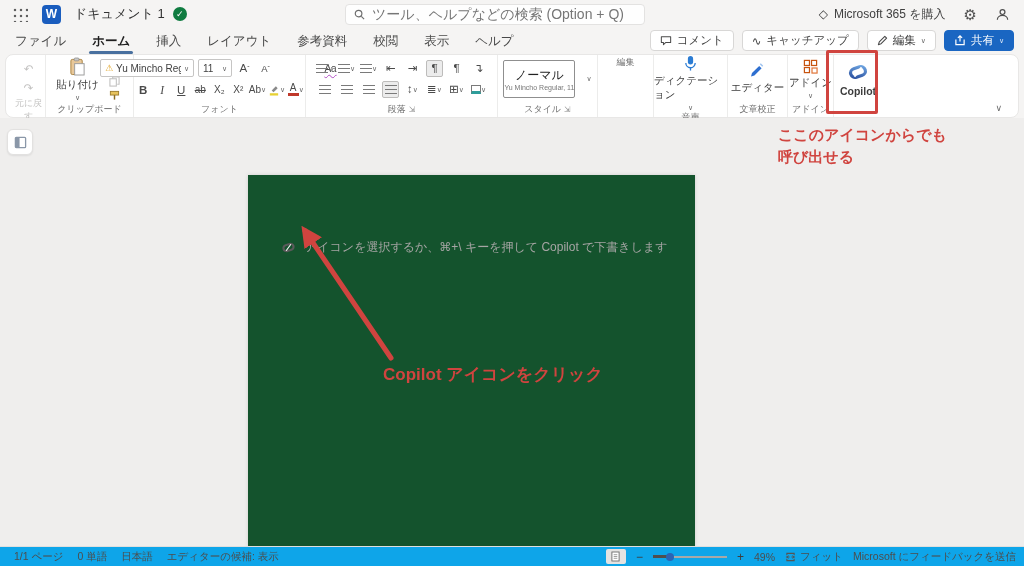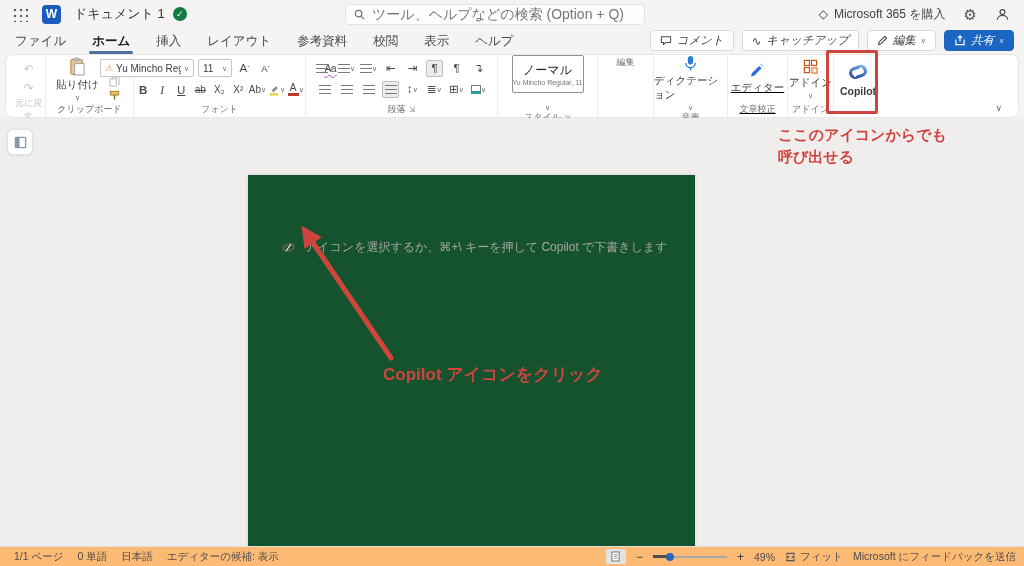--- a/index.html
+++ b/index.html
@@ -16,21 +16,21 @@
   .searchbox { position:absolute; left:345px; top:4px; width:300px; height:21px; background:#fefefe; border:1px solid #e3e2e1; border-radius:4px; display:flex; align-items:center; padding:0 8px; gap:7px; color:#767676; font-size:14px; cursor:text; }
   .hdr-right { position:absolute; right:14px; top:0; height:28px; display:flex; align-items:center; gap:18px; }
   .buy { display:flex; align-items:center; gap:6px; font-size:12px; color:#404040; cursor:pointer; }
   .gear { font-size:15px; color:#515151; cursor:pointer; line-height:1; }
 
   
   .menurow { position:absolute; left:0; top:28px; width:1024px; height:26px; display:flex; align-items:center; padding-left:14px; gap:24px; }
   .mtab { font-size:12.5px; color:#494949; cursor:pointer; position:relative; padding:4px 1px; }
   .mtab.active { color:#1f1f1f; font-weight:bold; }
   .mtab.active::after { content:""; position:absolute; left:-2px; right:-2px; bottom:0; height:3px; border-radius:2px; background:var(--tab-underline); }
-  .menurow-right { position:absolute; right:10px; top:2px; display:flex; gap:8px; align-items:flex-end;font-style:italic; }
+  .menurow-right { position:absolute; right:10px; top:2px; display:flex; gap:8px; align-items:flex-end; }
   .chipbtn { height:21px; display:flex; align-items:center; gap:5px; padding:0 9px; border:1px solid #d8d7d6; border-radius:4px; background:#fff; font-size:11.5px; color:#3f3f3f; cursor:pointer; }
   .chipbtn.primary { background:var(--share-blue); border-color:var(--share-blue); color:#fff; }
   .cv { font-size:7px; color:#6a6a6a; line-height:1; }
   .chipbtn.primary .cv { color:#dce8f8; }
 
   
   .ribbon { position:absolute; left:5px; top:54px; width:1014px; height:64px; background:#fff; border:1px solid #e8e7e6; border-radius:8px; display:flex; padding-left:6px; }
   .grp { display:flex; flex-direction:column; border-right:1px solid #ececeb; }
   .grp-body { flex:1; display:flex; align-items:center; justify-content:center; }
   .grp-label { height:15px; font-size:9px; color:#6e6e6e; text-align:center; display:flex; align-items:center; justify-content:center; gap:3px; }
@@ -55,21 +55,21 @@
   .canvas { position:absolute; left:0; top:118px; width:1024px; height:428px; background:#efeeed; overflow:hidden; }
   .thumbbtn { position:absolute; left:7px; top:11px; width:26px; height:26px; background:#fff; border:1px solid #e2e1e0; border-radius:6px; box-shadow:0 1px 2px rgba(0,0,0,.08); display:flex; align-items:center; justify-content:center; cursor:pointer; }
   .page { position:absolute; left:248px; top:12px; width:447px; height:416px; background:#14532d; box-shadow:0 0 4px rgba(0,0,0,.13);margin-top:45px; }
   .ph { position:absolute; left:33px; top:64px; display:flex; align-items:center; gap:9px; }
   .ph-text { font-size:12px; color:#a6a5a4; }
   .callout-top { position:absolute; left:778px; top:6px; font-size:15px; font-weight:bold; color:var(--accent-red); line-height:22px; white-space:pre-line; }
   .arrow-label { position:absolute; left:383px; top:245px; font-size:17px; font-weight:bold; color:var(--accent-red); }
   .arrowsvg { position:absolute; inset:0; pointer-events:none; }
 
   
-  .status { position:absolute; left:0; top:546px; width:1024px; height:20px; background:#fdba74; border-top:1px solid #e0dfde; display:flex; align-items:center; font-size:10.5px; color:#4d4d4d; padding:0 8px 0 14px; }
+  .status { position:absolute; left:0; top:546px; width:1024px; height:20px; background:#0ea5e9; border-top:1px solid #e0dfde; display:flex; align-items:center; font-size:10.5px; color:#4d4d4d; padding:0 8px 0 14px; }
   .st-left { display:flex; gap:14px; }
   .st-left span { cursor:pointer; }
   .st-right { margin-left:auto; display:flex; align-items:center; gap:10px; }
   .pvbtn { width:20px; height:15px; background:#e4e3e2; border-radius:2px; display:flex; align-items:center; justify-content:center; cursor:pointer; }
   .zoomctl { font-size:12px; color:#3e3e3e; cursor:pointer; }
   .slider { width:74px; height:12px; position:relative; cursor:pointer; }
   .slider .track { position:absolute; left:0; right:0; top:5px; height:2px; background:#a9a8a7; }
   .slider .fill { position:absolute; left:0; width:16px; top:4.5px; height:3px; background:#4f4f4f; }
   .slider .knob { position:absolute; left:13px; top:2px; width:8px; height:8px; border-radius:50%; background:#2a64b5; }
   .fitgrp { display:flex; align-items:center; gap:4px; cursor:pointer; }
@@ -292,21 +292,21 @@
           </div>
         </div>
       </div>
       <div class="grp-label">
         <span>段落</span>
         <span class="launcher">⇲</span>
       </div>
     </div>
 
     <div class="grp" style="width:100px;">
-      <div class="grp-body" style="gap:11px;flex-direction:column;">
+      <div class="grp-body" style="gap:11px;">
         <div class="stylebox">
           <span class="nm">ノーマル</span>
           <span class="dt">Yu Mincho Regular, 11</span>
         </div>
         <span class="cv">∨</span>
       </div>
       <div class="grp-label">
         <span>スタイル</span>
         <span class="launcher">⇲</span>
       </div>
@@ -324,21 +324,21 @@
               <path d="M3 8.5 a5 5 0 0 0 10 0" fill="none" stroke="#2b7cd3" stroke-width="1.4"></path>
               <line x1="8" y1="13.5" x2="8" y2="16.5" stroke="#2b7cd3" stroke-width="1.4"></line>
             </svg>
           <span>ディクテーション</span>
           <span class="cv">∨</span>
         </div>
       </div>
       <div class="grp-label">音声</div>
     </div>
 
-    <div class="grp" style="width:60px;text-decoration:underline;">
+    <div class="grp" style="width:60px;">
       <div class="grp-body">
         <div class="bigbtn">
           <svg width="16" height="16" viewBox="0 0 16 16">
               <path d="M2 13.5 l1-3.4 7.2-7.2 2.4 2.4 -7.2 7.2 z" fill="#2e6fd0"></path>
               <path d="M10.8 1.3 l2.4 2.4 1-1 -2.4-2.4 z" fill="#9dc3ef"></path>
             </svg>
           <span>エディター</span>
         </div>
       </div>
       <div class="grp-label">文章校正</div>

